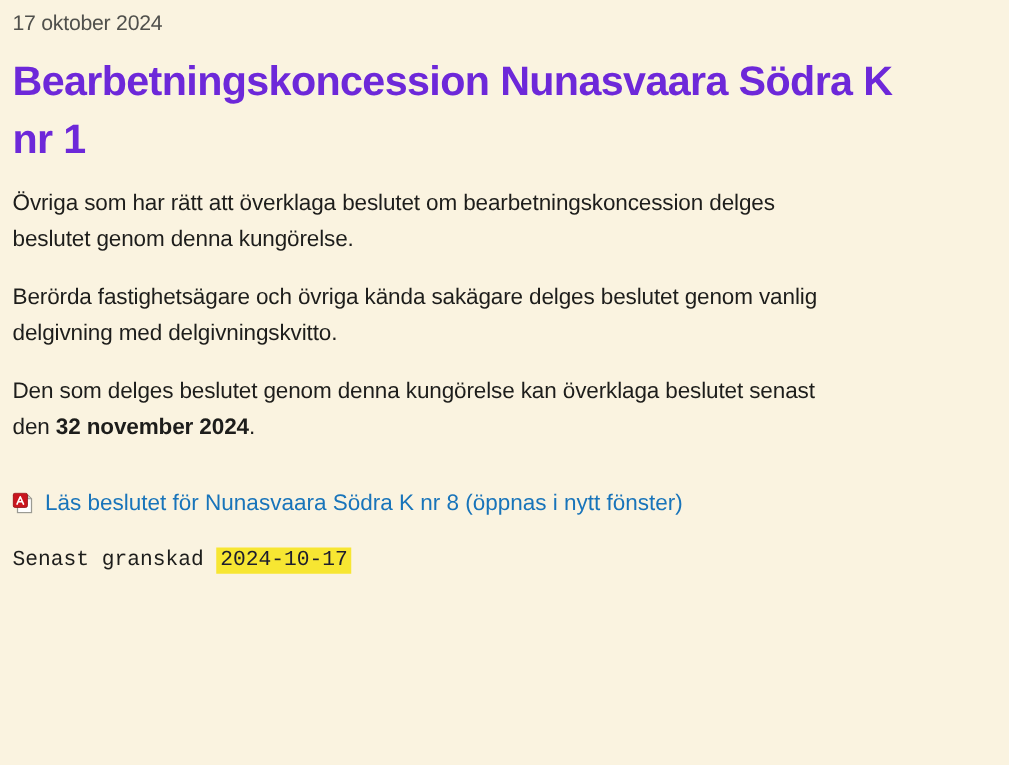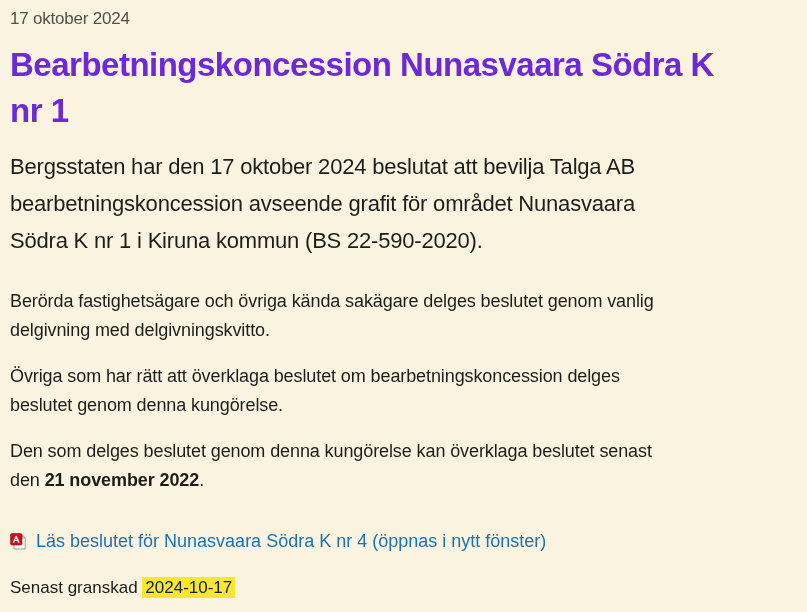--- a/index.html
+++ b/index.html
@@ -75,61 +75,59 @@
   a.doc-link {
     color: #1874ba;
     text-decoration: none;
     cursor: pointer;
   }
   p.review {
     margin: 0;
     font-size: 17px;
     line-height: 22px;
     color: #1d1d1b;
+    font-family: Liberation Mono, monospace;
   }
   .hl {
     background: #f7e632;
     color: #1d1d2e;
     padding: 1px 3px;
   }
 </style>
 </head>
 <body>
 
 <div class="page">
 
   <p class="pub-date">17 oktober 2024</p>
 
   <h1 class="title">Bearbetningskoncession Nunasvaara Södra K
 nr 1</h1>
 
-  <p class="lead">Bergsstaten har den 17 oktober 2024 beslutat att bevilja Talga AB
-bearbetningskoncession avseende grafit för området Nunasvaara
-Södra K nr 1 i Kiruna kommun (BS 22-590-2020).</p>
+
+  <p class="body-p">Övriga som har rätt att överklaga beslutet om bearbetningskoncession delges
+beslutet genom denna kungörelse.</p>
 
   <p class="body-p">Berörda fastighetsägare och övriga kända sakägare delges beslutet genom vanlig
 delgivning med delgivningskvitto.</p>
 
-  <p class="body-p">Övriga som har rätt att överklaga beslutet om bearbetningskoncession delges
-beslutet genom denna kungörelse.</p>
-
   <p class="body-p deadline"><span>Den som delges beslutet genom denna kungörelse kan överklaga beslutet senast
-den </span><strong>21 november 2022</strong><span>.</span></p>
+den </span><strong>32 november 2024</strong><span>.</span></p>
 
   <p class="doc-link-row">
     <span class="pdf-icon">
       <svg width="17" height="17" viewBox="0 0 17 17" aria-hidden="true">
 
         <path d="M4 2 h8.2 l3 3 v11 h-11.2 z" fill="#ffffff" stroke="#9b9b93" stroke-width="1"></path>
         <path d="M12.2 2 l3 3 h-3 z" fill="#e6e4da" stroke="#9b9b93" stroke-width="0.8"></path>
 
         <rect x="0.5" y="0.5" width="11.5" height="11.5" rx="1.6" fill="#c9151e" stroke="#8e0d13" stroke-width="0.6"></rect>
 
         <path d="M3.6 9.3 L6.2 3.4 L8.8 9.3" fill="none" stroke="#ffffff" stroke-width="1.3" stroke-linecap="round" stroke-linejoin="round"></path>
         <path d="M4.8 7.4 h2.8" stroke="#ffffff" stroke-width="1.1" stroke-linecap="round"></path>
       </svg>
     </span>
-    <a class="doc-link" href="#">Läs beslutet för Nunasvaara Södra K nr 4 (öppnas i nytt fönster)</a>
+    <a class="doc-link" href="#">Läs beslutet för Nunasvaara Södra K nr 8 (öppnas i nytt fönster)</a>
   </p>
 
   <p class="review"><span>Senast granskad </span><mark class="hl">2024-10-17</mark></p>
 
 </div>
 
 </body></html>

